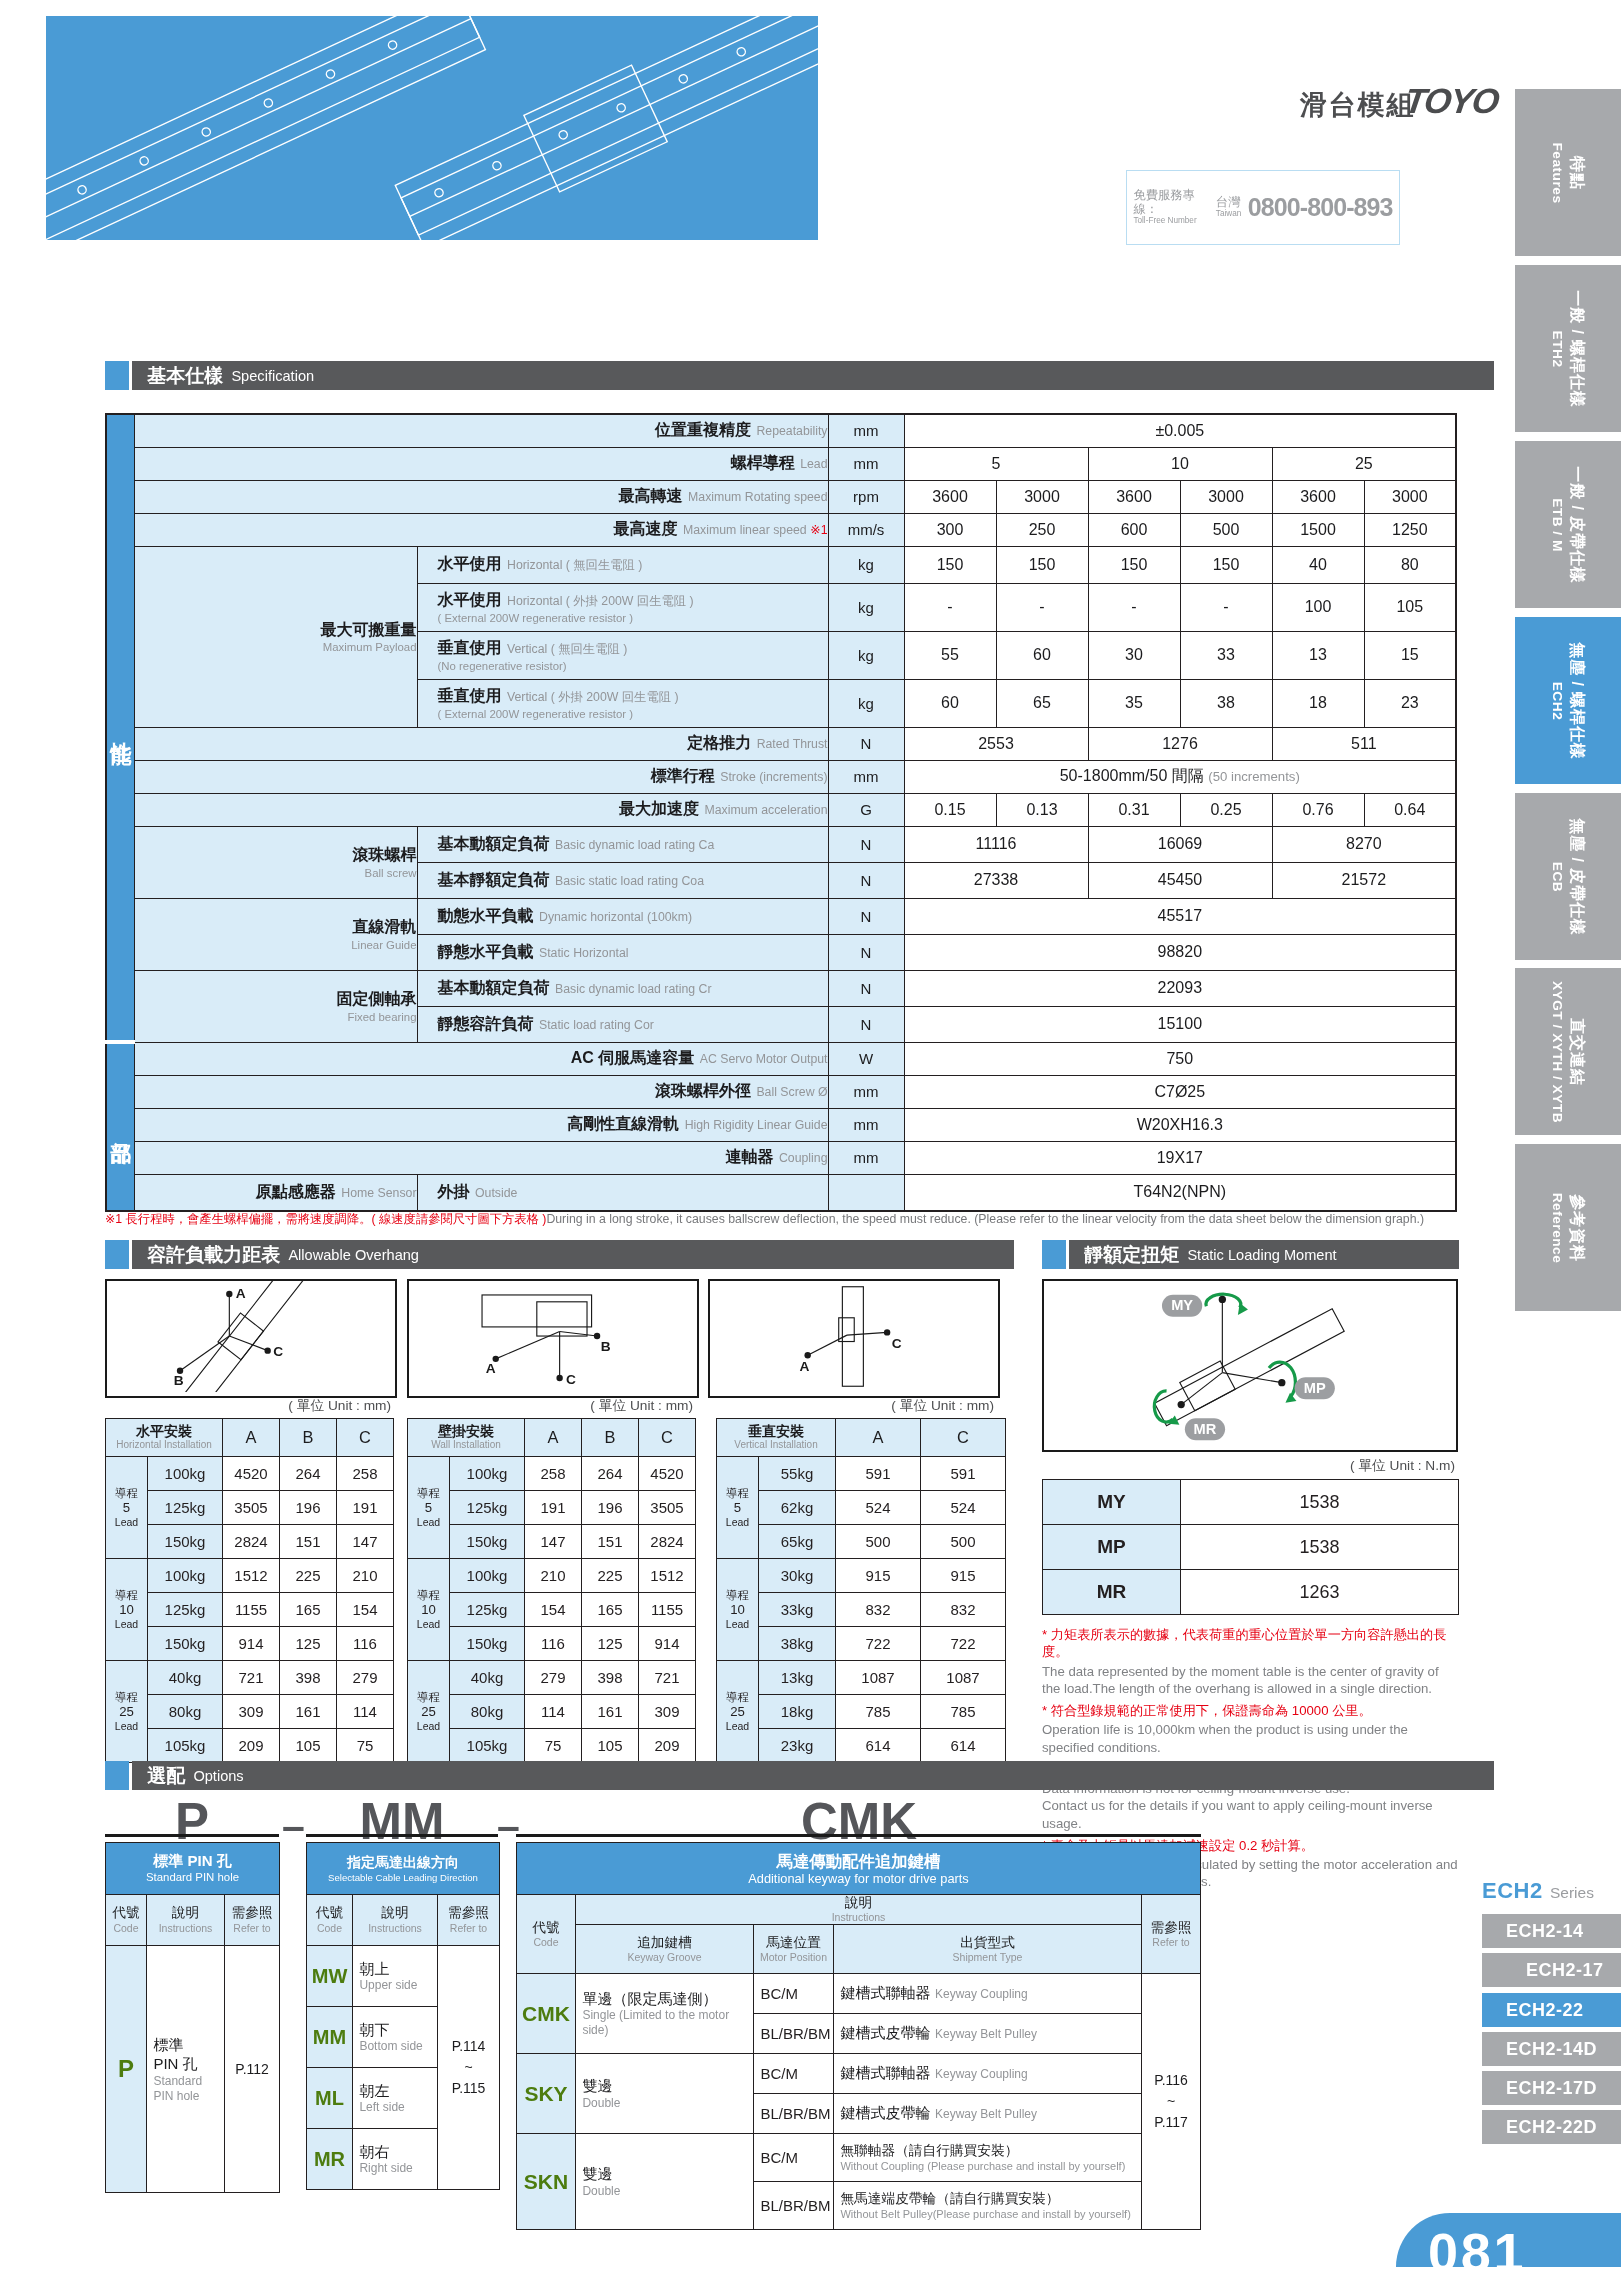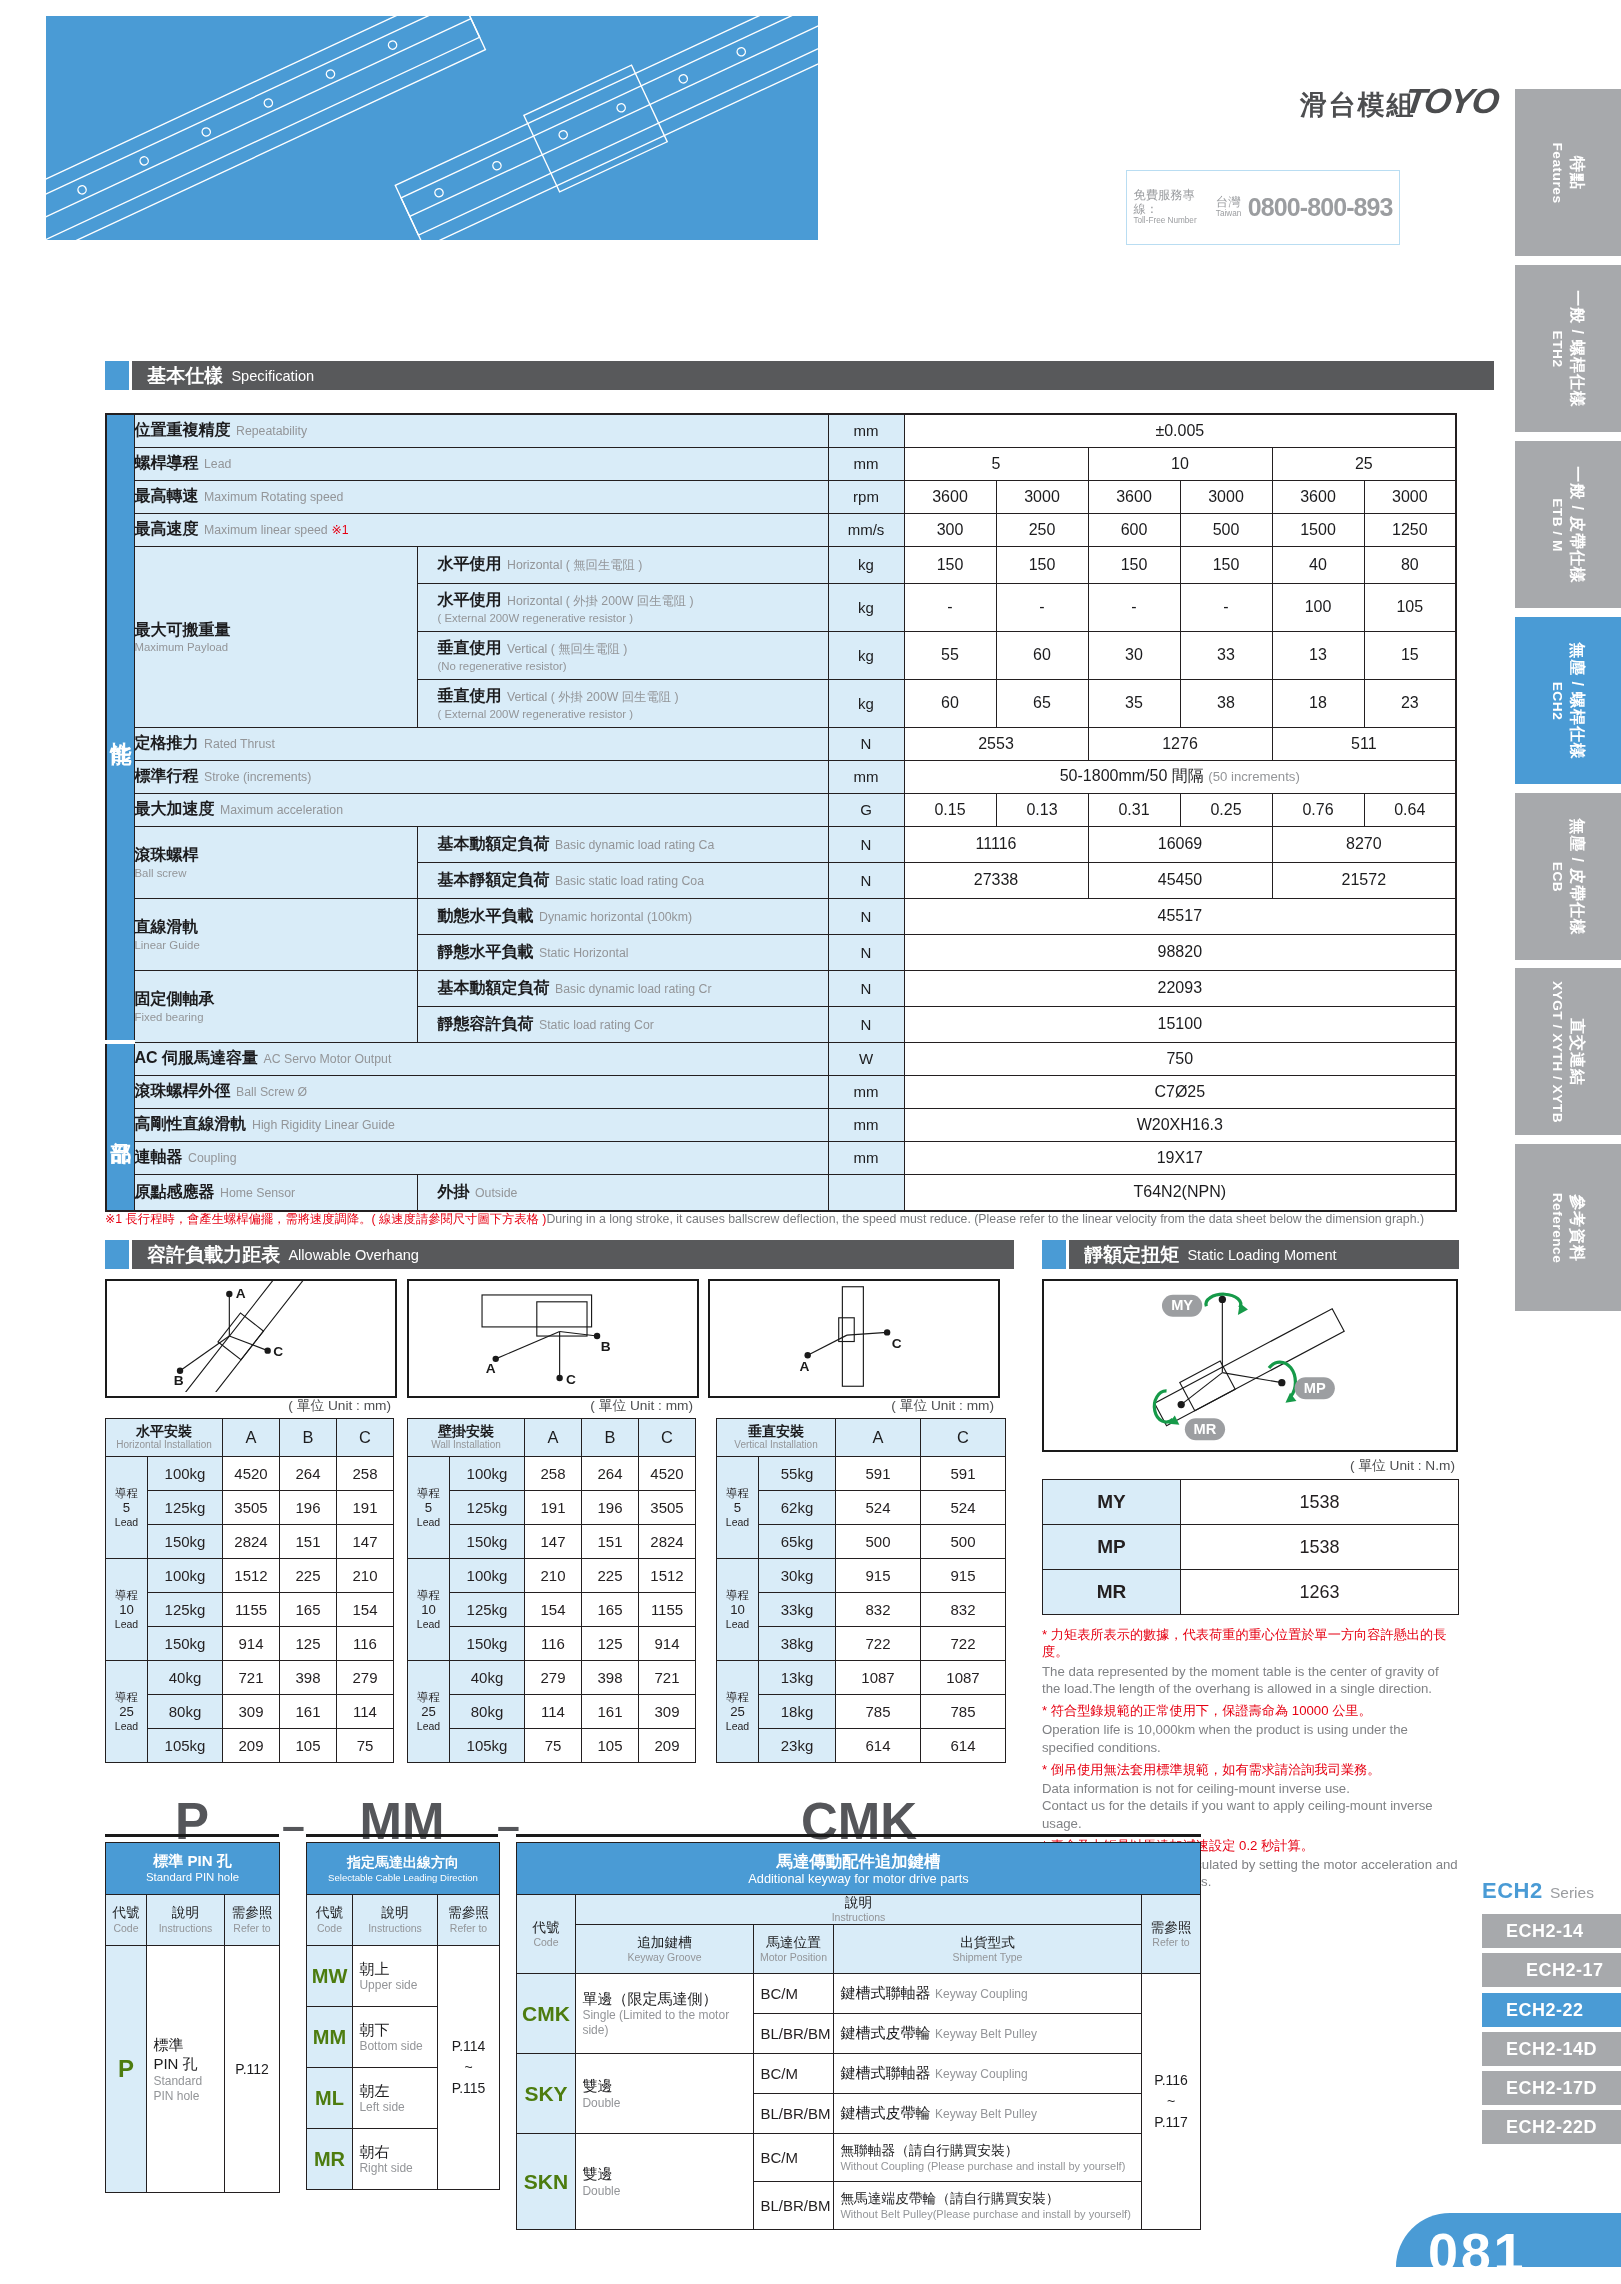--- a/index.html
+++ b/index.html
@@ -34,21 +34,21 @@
               padding-left:15.5px;gap:8.2px;}
   .secbar .bt .bzh{font-size:19px;font-weight:bold;}
   .secbar .bt .ben{font-size:14.6px;}
   
   table{border-collapse:collapse;table-layout:fixed;}
   td,th{padding:0;vertical-align:middle;}
   
   .spec{position:absolute;left:105px;top:413px;width:1352px;border:2.3px solid var(--line);}
   .spec td{border:0.9px solid var(--line);}
   .spec .lbl,.spec .sub,.spec .unit,.spec .unit-empty{background:var(--cell);}
-  .spec .lbl{text-align:left;}
+  .spec .lbl{text-align:right;}
   .spec .sub{padding-left:20px;text-align:left;}
   .spec .zh{font-size:16px;font-weight:bold;color:#1c1c1e;}
   .spec .en{font-size:12.3px;color:var(--gray);margin-left:5.5px;font-weight:normal;}
   .spec .en2{display:block;font-size:11.4px;color:var(--gray);margin-top:0.9px;}
   .spec .red{color:var(--red);font-size:12.3px;margin-left:3.7px;}
   .spec .unit{text-align:center;font-size:15px;color:#1c1c1e;}
   .spec .val{background:#fff;text-align:center;font-size:16px;color:#1c1c1e;}
   .spec .val .gr{color:var(--gray);font-size:13.2px;}
   .spec .strip{background:var(--blue);width:28px;}
   .spec .strip .vtext{writing-mode:vertical-rl;text-orientation:upright;color:#fff;
@@ -803,20 +803,27 @@
     <p class="ng">The data represented by the moment table is the center of gravity of the load.The length of the overhang is allowed in a single direction.</p>
     <p class="nr">* 符合型錄規範的正常使用下，保證壽命為 10000 公里。</p>
     <p class="ng">Operation life is 10,000km when the product is using under the specified conditions.</p>
     <p class="nr">* 倒吊使用無法套用標準規範，如有需求請洽詢我司業務。</p>
     <p class="ng" style="margin-bottom:0;">Data information is not for ceiling-mount inverse use.</p>
     <p class="ng">Contact us for the details if you want to apply ceiling-mount inverse usage.</p>
     <p class="nr">* 壽命及力矩是以馬達加減速設定 0.2 秒計算。</p>
     <p class="ng">The life and torque are calculated by setting the motor acceleration and deceleration for 0.2 seconds.</p>
   </div>
 
+  <div class="secbar" style="left:105px;top:1761px;width:1389px;">
+    <div class="sq"></div>
+    <div class="bt">
+      <span class="bzh">選配</span>
+      <span class="ben">Options</span>
+    </div>
+  </div>
 
   <div class="optcode" style="left:192px;top:1792px;">P</div>
   <div class="optdash" style="left:282px;top:1803px;">–</div>
   <div class="optcode" style="left:402px;top:1792px;">MM</div>
   <div class="optdash" style="left:497px;top:1803px;">–</div>
   <div class="optcode" style="left:859px;top:1792px;">CMK</div>
   <div class="uline" style="left:105px;width:174px;"></div>
   <div class="uline" style="left:306px;width:192px;"></div>
   <div class="uline" style="left:516px;width:685px;"></div>
 

